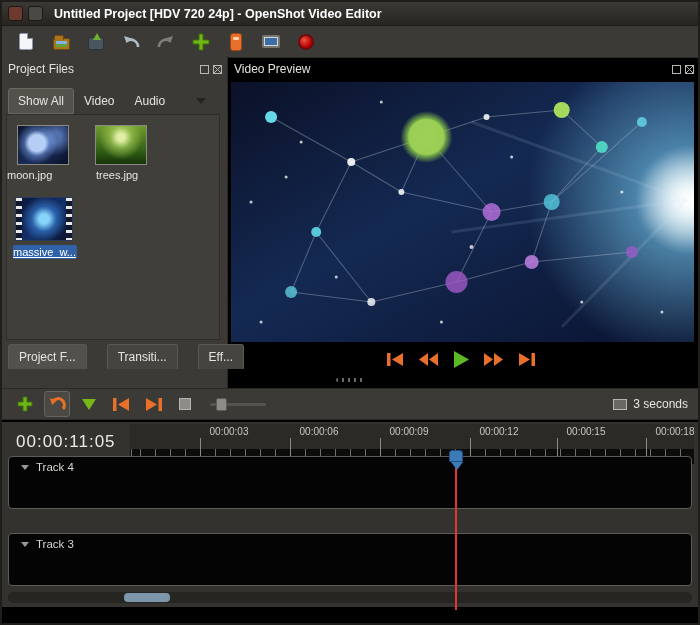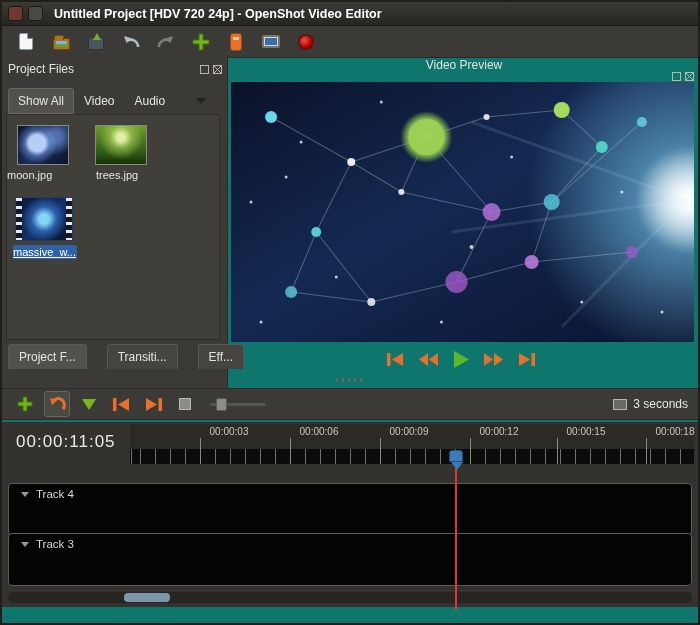--- a/index.html
+++ b/index.html
@@ -1,19 +1,19 @@
 <!DOCTYPE html>
 <html><head>
 <meta charset="utf-8">
 <style>
   * { margin:0; padding:0; box-sizing:border-box; }
   html,body { background:#555; }
   .window {
     position:relative; width:700px; height:625px;
-    background:#0f766e; overflow:hidden;
+    background:#000000; overflow:hidden;
     font-family:"Liberation Sans", sans-serif;
     color:#e8e6e2;
     padding-left:31px;
   }
   .window-frame { position:absolute; inset:0; border:2px solid #1f1e1b; pointer-events:none; z-index:50; }
 
   
   .titlebar {
     position:absolute; top:2px; left:2px; right:2px; height:24px;
     background:linear-gradient(#3a3934,#262521);
@@ -88,21 +88,21 @@
   .file-label { position:absolute; font-size:11px; color:#e6e4e0; }
   .lbl-moon  { left:0px;  top:54px; width:72px; }
   .lbl-trees { left:89px; top:54px; width:72px; }
   .lbl-massive { left:6px; top:130px; width:64px; background:#2f62a8; color:#ffffff; padding:1px 0; border-radius:2px;text-decoration:underline; }
 
   .bottom-tabs { position:absolute; top:344px; left:8px; display:flex; gap:20px; }
   .btab { font-size:12px; color:#e6e4e0; background:#45443f; border:1px solid #5a5852; border-bottom:none; border-radius:3px 3px 0 0; padding:5px 10px; }
   .btab.active { background:#53514b; }
 
   
-  .vp-header { top:58px; left:234px; width:460px;flex-direction:column; }
+  .vp-header { top:58px; left:234px; width:460px; }
   .preview { position:absolute; top:82px; left:231px; width:463px; height:260px; background:#05070f; overflow:hidden; }
   .preview svg { display:block; width:100%; height:100%; }
 
   .playback { position:absolute; top:347px; left:228px; width:466px; height:24px; display:flex; align-items:center; justify-content:center; gap:13px; }
   .pb-btn { display:flex; align-items:center; justify-content:center; }
 
   .splitter-dots { position:absolute; top:378px; left:336px; width:28px; height:4px;
     background:repeating-linear-gradient(90deg, #6a6963 0 2px, transparent 2px 6px); border-radius:2px; }
 
   
@@ -124,21 +124,21 @@
   .ruler .tick-label { position:absolute; top:2px; font-size:10px; color:#c9c7c2; transform:translateX(-50%);margin-left:29px; }
   .tick-strip { position:absolute; left:0; right:0; bottom:0; height:15px; background-color:#0c0c0a;
     background-image:repeating-linear-gradient(90deg, #71706a 0 1px, transparent 1px 15px); background-position:10px 0; }
   .major-tick { position:absolute; bottom:0; width:1px; height:26px; background:#8b8984; }
 
   .playhead-marker { position:absolute; top:26px; left:319px; width:14px; height:12px; background:#3d7ab8; border:1px solid #1e4f80; border-radius:3px 3px 1px 1px; z-index:8; }
   .playhead-marker::after { content:""; position:absolute; left:1px; top:11px; width:0; height:0; border-left:6px solid transparent; border-right:6px solid transparent; border-top:8px solid #3d7ab8; }
   .playhead-line { position:absolute; top:40px; left:453px; width:2px; height:148px; background:#e23434; z-index:7; }
 
   .track { position:absolute; left:6px; width:684px; height:53px; background:#040404; border:1px solid #5e5c56; border-radius:4px; }
-  .track-4 { top:61px; }
+  .track-4 { top:34px; }
   .track-3 { top:111px; }
   .track-head { display:flex; align-items:center; gap:7px; padding:4px 0 0 12px; }
   .track-chevron { width:0; height:0; border-left:4px solid transparent; border-right:4px solid transparent; border-top:5px solid #9a9893; }
   .track-name { font-size:11.5px; color:#d9d7d2; }
 
   .hscroll { position:absolute; left:6px; top:170px; width:684px; height:11px; background:#262521; border-radius:5px; }
   .hscroll-thumb { position:absolute; left:116px; top:1px; width:46px; height:9px; background:#7d96aa; border-radius:4px; }
 </style>
 </head>
 <body>

